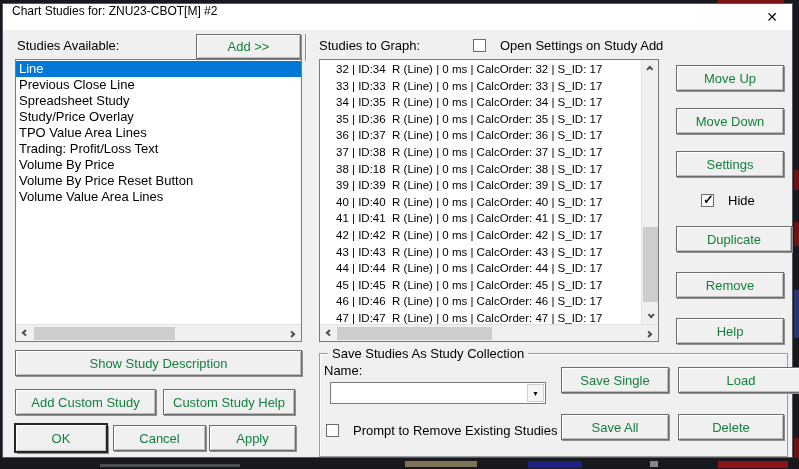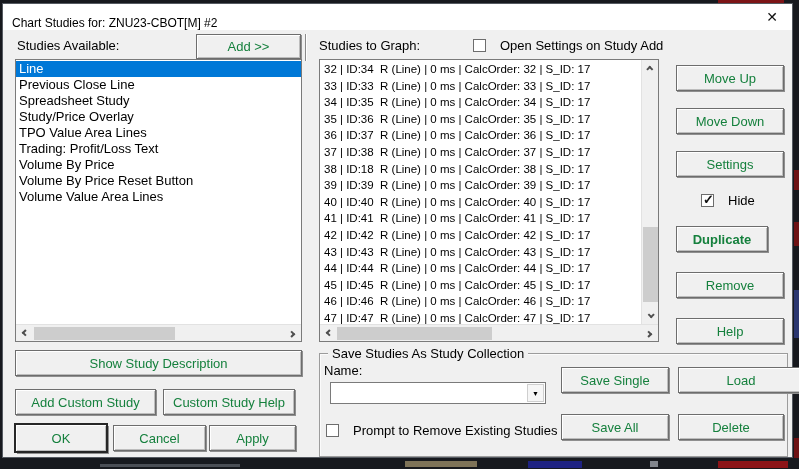--- a/index.html
+++ b/index.html
@@ -5,21 +5,21 @@
   * { margin:0; padding:0; box-sizing:border-box; }
   html,body { width:799px; height:469px; overflow:hidden; }
   body { font-family:"Liberation Sans", sans-serif; font-size:13px; color:#000; }
   .stage { position:absolute; left:0; top:0; width:799px; height:469px; background:#17191e; overflow:hidden; }
   .sliver { position:absolute; }
 
   .dialog { position:absolute; left:2px; top:3px; width:791px; height:455px;
             background:#f0f0f0; border:1px solid #555a61; }
 
   .titlebar { position:absolute; left:0; top:0; width:100%; height:26px; background:#ffffff; }
-  .title { position:absolute; left:9px; top:12px; font-size:12px; }
+  .title { position:absolute; left:9px; top:0; font-size:12px; }
   .close { position:absolute; right:14px; top:4px; font-size:14px; color:#111; line-height:18px; }
 
   .label { position:absolute; font-size:13px; white-space:pre; }
 
   .btn { position:absolute; background:#f0f0f0; border:1px solid #6d6d6d; color:#15803d;
          font-family:"Liberation Sans",sans-serif; font-size:13px; text-align:center; padding:0;
          box-shadow: inset 1px 1px 0 #ffffff, inset -1px -1px 0 #bdbdbd, 1px 1px 0 #8e8e8e; }
   .btn-default { border:1px solid #262626; box-shadow: 0 0 0 1px #262626, inset 1px 1px 0 #ffffff, inset -1px -1px 0 #bdbdbd, 2px 2px 0 #8e8e8e; }
 
   .vsep { position:absolute; left:302px; top:30px; height:27px; width:2px;
@@ -28,21 +28,21 @@
   .chk { position:absolute; display:flex; align-items:center; gap:14px; font-size:13px; white-space:pre; }
   .box { width:13px; height:13px; background:#fff; border:1px solid #6d6d6d; position:relative; flex:0 0 13px; }
   .box.checked::after { content:"✓"; position:absolute; left:1px; top:-3px; font-size:13px; font-weight:bold; color:#101010; }
 
   .listwrap { position:absolute; background:#ffffff; border:1px solid #7a7a7a; }
   .lb-items { position:absolute; left:0; top:1px; right:0; bottom:17px; overflow:hidden; }
   .lb-item { height:16px; line-height:16px; font-size:13px; padding-left:3px; white-space:pre; }
   .lb-item.selected { background:#0078d7; color:#fff; }
 
   .rows { position:absolute; left:0; top:1px; right:17px; bottom:17px; overflow:hidden; }
-  .row { height:16.6px; line-height:16.6px; font-size:11.5px; padding-left:4px; white-space:pre; }
+  .row { height:16.6px; line-height:16.6px; font-size:11.5px; padding-left:16px; white-space:pre; }
 
   .hscroll { position:absolute; left:0; right:0; bottom:0; height:17px; background:#f0f0f0; border-top:1px solid #e2e2e2; }
   .vscroll { position:absolute; right:0; top:0; width:17px; bottom:17px; background:#f0f0f0; border-left:1px solid #e2e2e2; }
   .sb-btn { position:absolute; width:17px; height:17px; display:flex; align-items:center; justify-content:center; }
   .sb-thumb { position:absolute; background:#cdcdcd; }
   .chev { display:block; width:5px; height:5px; border-left:2px solid #4f4f4f; border-top:2px solid #4f4f4f; }
   .chev.up    { transform:rotate(45deg)  translateY(1px); }
   .chev.down  { transform:rotate(225deg) translateY(1px); }
   .chev.left  { transform:rotate(-45deg) translateX(1px); }
   .chev.right { transform:rotate(135deg) translateX(1px); }
@@ -153,21 +153,21 @@
       </div>
     </div>
 
     <button class="btn" style="left:673px; top:61px;  width:108px; height:26px;">Move Up</button>
     <button class="btn" style="left:673px; top:104px; width:108px; height:26px;">Move Down</button>
     <button class="btn" style="left:673px; top:147px; width:108px; height:26px;">Settings</button>
     <div class="chk" style="left:698px; top:189px;">
       <span class="box checked"></span>
       <span>Hide</span>
     </div>
-    <button class="btn" style="left:673px; top:222px; width:92px; height:26px;font-weight:bold;">Duplicate</button>
+    <button class="btn" style="left:673px; top:222px; width:116px; height:26px;">Duplicate</button>
     <button class="btn" style="left:673px; top:268px; width:108px; height:26px;">Remove</button>
     <button class="btn" style="left:673px; top:314px; width:108px; height:26px;">Help</button>
 
     <button class="btn" style="left:12px; top:346px; width:287px; height:26px;">Show Study Description</button>
     <button class="btn" style="left:12px;  top:385px; width:141px; height:26px;">Add Custom Study</button>
     <button class="btn" style="left:160px; top:385px; width:132px; height:26px;">Custom Study Help</button>
     <button class="btn btn-default" style="left:12px; top:420px; width:92px; height:28px;">OK</button>
     <button class="btn" style="left:110px; top:421px; width:93px; height:26px;">Cancel</button>
     <button class="btn" style="left:206px; top:421px; width:87px; height:26px;">Apply</button>
 

